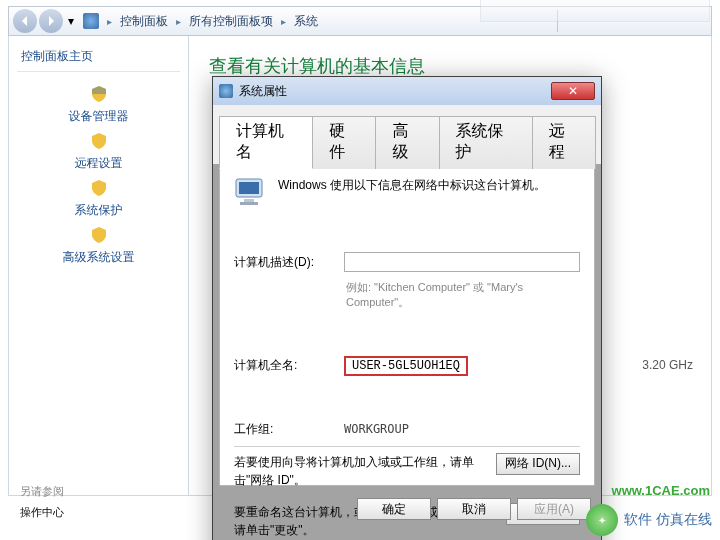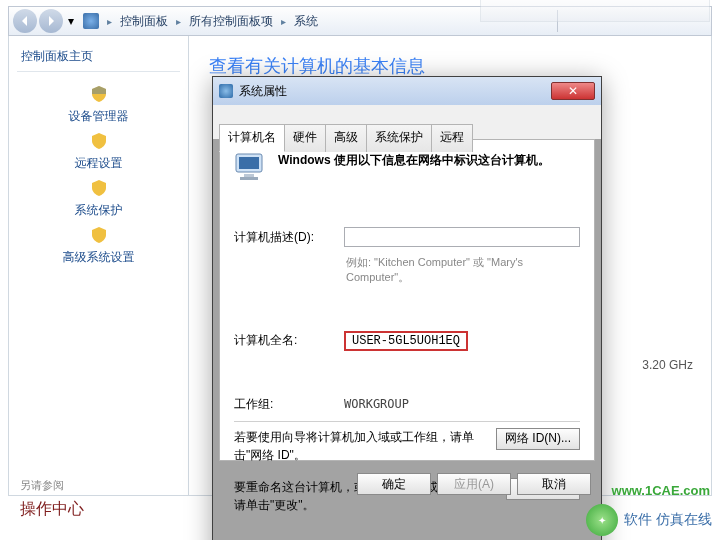--- a/index.html
+++ b/index.html
@@ -17,36 +17,36 @@
 
 
 .main { display: flex; height: 460px; border: 1px solid #d0d8e0; border-top: none; margin: 0 8px; }
 .sidebar { width: 180px; background: #fff; border-right: 1px solid #d0d8e0; padding: 12px 8px; }
 .side-title { color: #1a4a8a; font-size: 12px; margin-bottom: 10px; padding-left: 4px; border-bottom: 1px solid #e0e6ec; padding-bottom: 6px; }
 .side-item { display: flex; align-items: center; gap: 6px; padding: 4px 6px; color: #1a4a8a; cursor: pointer; flex-direction: column; }
 .side-item .shield { width: 14px; height: 16px; }
 .shield svg { width: 14px; height: 16px; }
 .side-bottom { position: absolute; bottom: 20px; left: 20px; color: #888; }
 .side-bottom .ln1 { font-size: 11px; margin-bottom: 6px; }
-.side-bottom .ln2 { color: #7f1d1d; font-size: 16px; }
+.side-bottom .ln2 { color: #000000; font-size: 11px; }
 
 .content { flex: 1; padding: 18px 20px; color: #20458a; position: relative; }
-.page-title { font-size: 18px; color: #3b82f6; margin-bottom: 10px; }
+.page-title { font-size: 18px; color: #15803d; margin-bottom: 10px; }
 
 
 .dialog { position: absolute; left: 212px; top: 76px; width: 390px; height: 530px; border: 1px solid #404040; background: #a3a3a3; box-shadow: 0 4px 24px rgba(0,0,0,.35); z-index: 10; }
 .titlebar { height: 28px; background: linear-gradient(#d8e4f4, #bcd0ec); display: flex; align-items: center; padding: 0 6px; font-size: 12px; color: #000; }
 .tb-title-group { display: flex; align-items: center; gap: 6px; }
 .tb-icon { width: 14px; height: 14px; background: radial-gradient(#8abde8, #2c6aa8); border-radius: 2px; }
 .tb-close { margin-left: auto; width: 44px; height: 18px; background: linear-gradient(#e88, #c33); border: 1px solid #803030; border-radius: 2px; display: flex; align-items: center; justify-content: center; color: #fff; font-size: 12px; }
 .tabstrip { display: flex; padding: 6px 6px 0 6px; background: #f0f0f0; position: relative; }
-.tab { padding: 4px 8px 5px; font-size: 12px; background: linear-gradient(#f4f4f4,#e6e6e6); border: 1px solid #b4b4b4; border-bottom: none; margin-right: -1px; position: relative; top: 13px; }
+.tab { padding: 4px 16px 5px; font-size: 16px; background: linear-gradient(#f4f4f4,#e6e6e6); border: 1px solid #b4b4b4; border-bottom: none; margin-right: -1px; position: relative; top: 5px; }
 .tab.active { background: #fff; z-index: 2; border-bottom: 1px solid #fff; }
 .tab-body { background: #fff; margin: 0 6px 6px; border: 1px solid #b4b4b4; height: 322px; padding: 12px 14px; font-size: 12px; color: #000; }
-.intro-row { display: flex; gap: 10px; margin-bottom: 10px; font-weight: bold; }
+.intro-row { display: flex; gap: 10px; margin-bottom: 10px; }
 .comp-icon { width: 34px; height: 30px; }
 .comp-icon svg { width: 34px; height: 30px; }
 .form-row { display: flex; align-items: center; margin-bottom: 8px; gap: 8px; margin-top: 45px; }
 .form-label { width: 102px; }
 .desc-input { flex: 1; height: 20px; border: 1px solid #abadb3; background: #fff; padding: 0 4px; }
 .example { margin-left: 112px; color: #888; font-size: 11px; margin-bottom: 6px; line-height: 1.4; }
 .val-highlight { display: inline-block; border: 2px solid #c33; padding: 1px 6px; font-family: Liberation Mono, monospace; font-size: 12px; }
 .val-plain { font-family: monospace; font-size: 12px; color: #444; }
 .win-btn { min-width: 74px; height: 22px; background: linear-gradient(#fdfdfd, #e2e2e2); border: 1px solid #8a8a8a; font-size: 12px; padding: 0 8px; cursor: pointer; }
 .hr { border-top: 1px solid #d0d0d0; margin: 6px 0; }
@@ -177,22 +177,22 @@
       <button class="win-btn">网络 ID(N)...</button>
     </div>
     <br>
     <div class="note-row">
       <div class="note-text">要重命名这台计算机，或者更改其域或工作组，请单击"更改"。</div>
       <button class="win-btn">更改(C)...</button>
     </div>
   </div>
   <div class="dlg-footer">
     <button class="win-btn">确定</button>
+    <button class="win-btn">取消</button>
     <button class="win-btn" disabled="">应用(A)</button>
-    <button class="win-btn">取消</button>
   </div>
 </div>
 
 <div class="wm-url">www.1CAE.com</div>
 <div class="watermark">
   <div class="wm-logo">✦</div>
   <span>软件 仿真在线</span>
 </div>
 
 </body></html>

